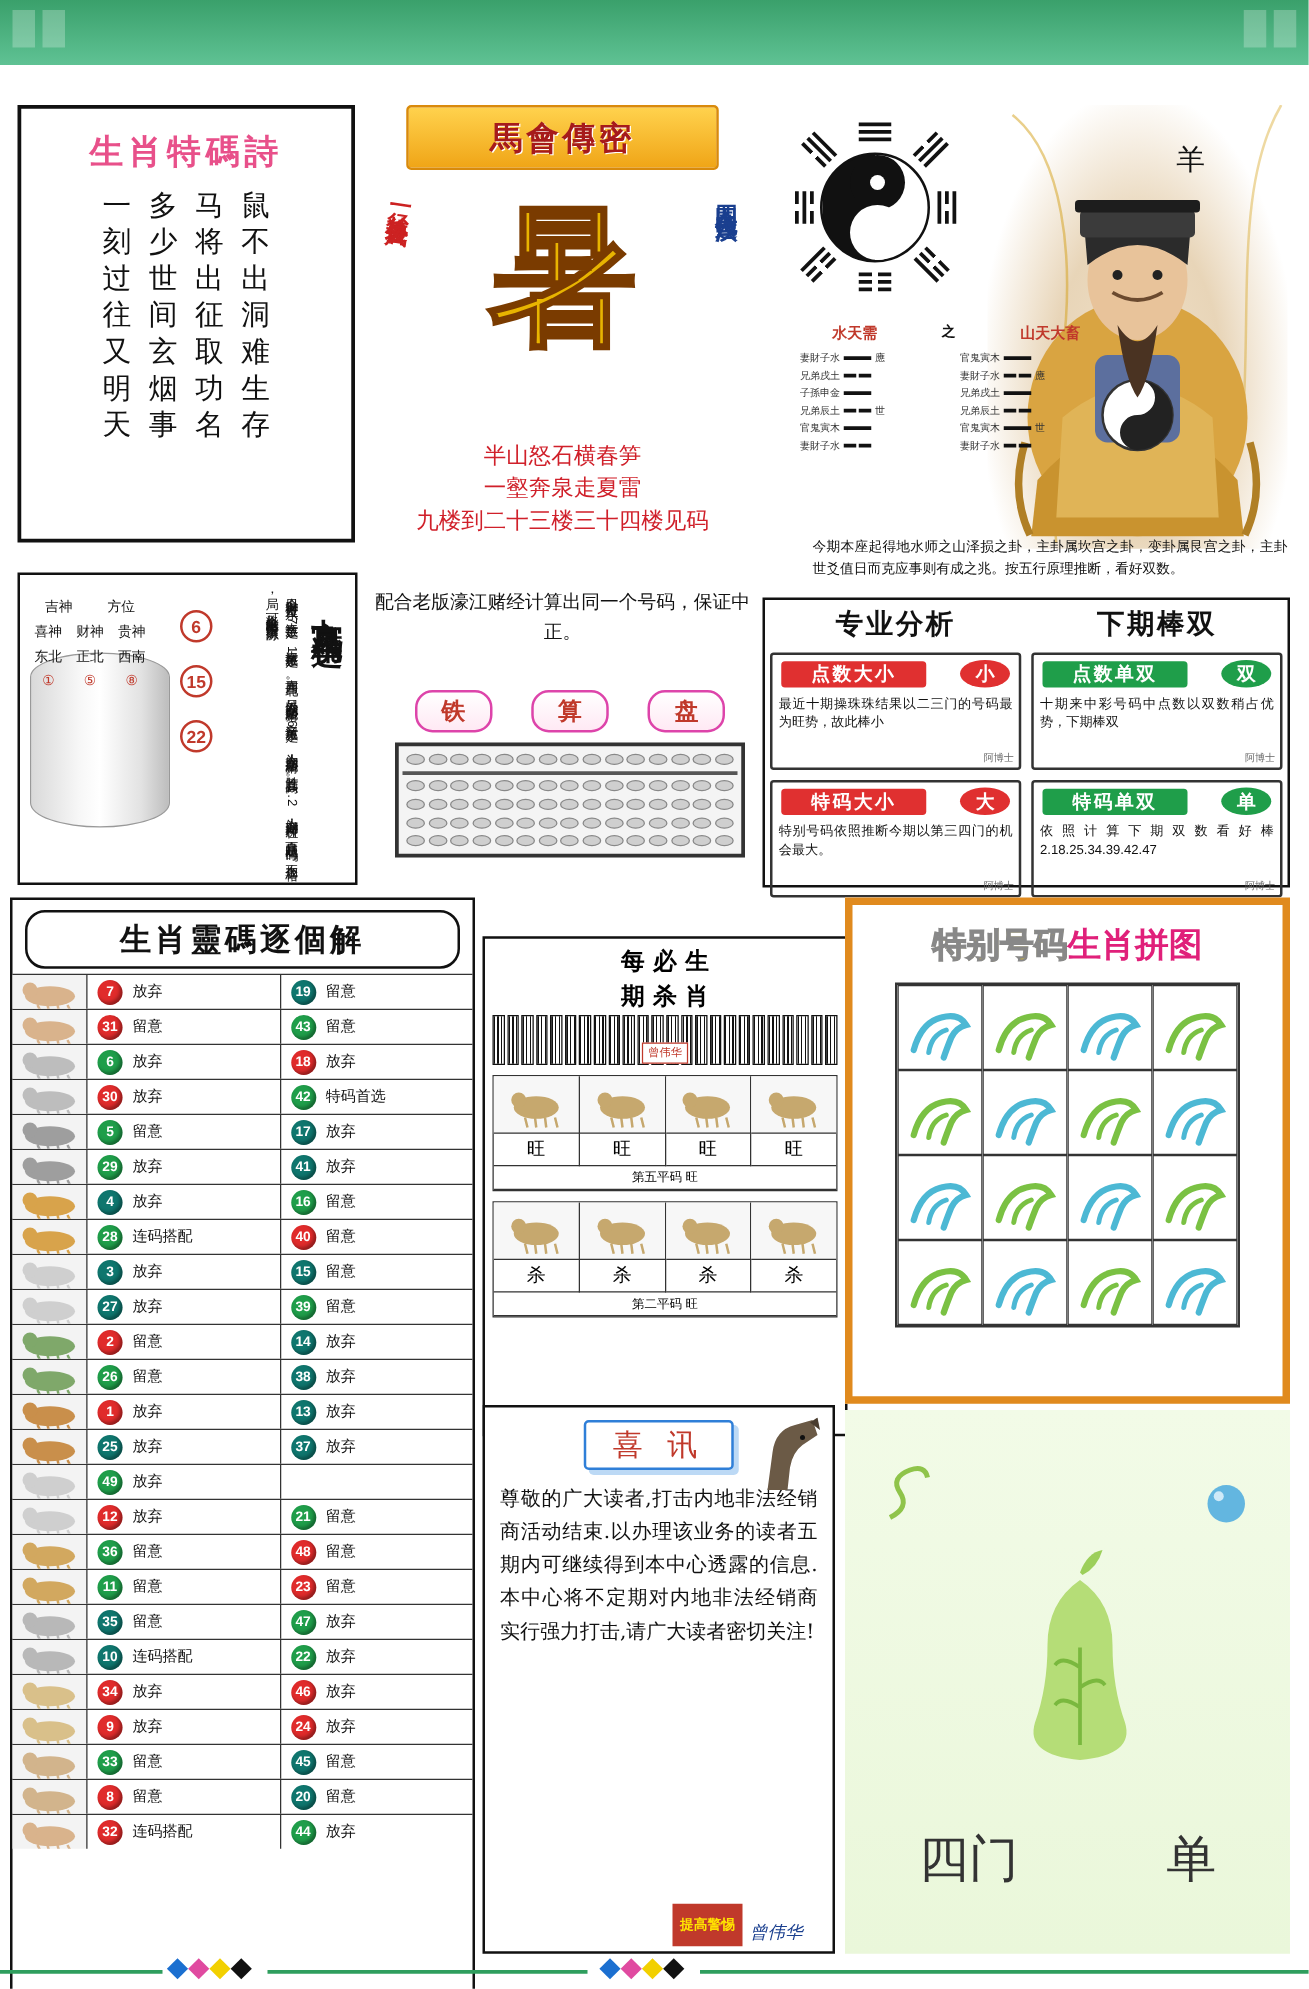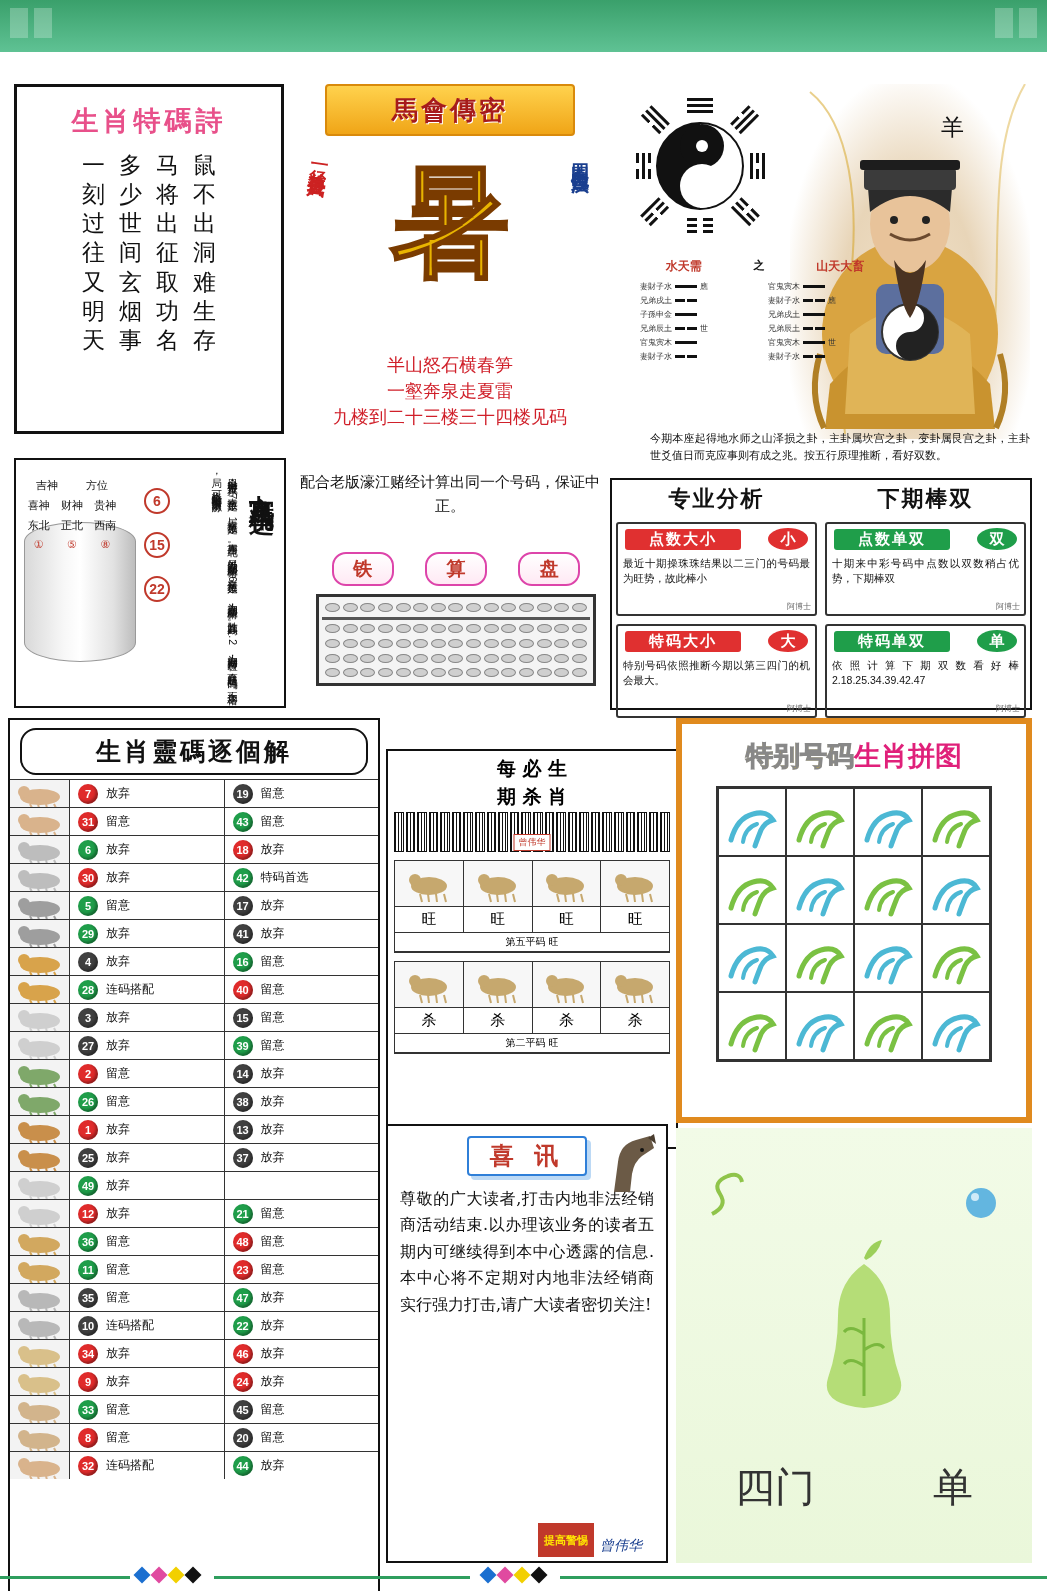--- a/index.html
+++ b/index.html
@@ -193,21 +193,21 @@
   .zrow { display:flex; align-items:center; border-top: 1px solid #333; height: 28px; }
   .zrow:first-of-type { border-top: 1px solid #333; }
   .zimg { width: 60px; height: 100%; border-right:1px solid #333; background:#f3f3f3; position: relative; overflow:hidden;}
   .zhalf { flex: 1; display:flex; align-items:center; height: 100%; }
   .zball {
     width: 20px; height: 20px; border-radius:50%; color:#fff; font-size: 11px; font-weight:bold;
     display:flex; align-items:center; justify-content:center; margin: 0 8px;
     box-shadow: inset -2px -2px 3px rgba(0,0,0,.35);
   }
   .zball.red { background: #e02b2b; }
-  .zball.blue { background: #404040; }
+  .zball.blue { background: #0f766e; }
   .zball.green { background: #1f9e4a; }
   .ztext { font-size: 12px; color:#111; }
   .zsep { width:1px; background:#333; height:100%; }
 
   
   #shasheng { left: 386px; top: 718px; width: 292px; height: 400px; border:2px solid #111; background:#fff;margin-top:31px; }
   .ss-title { display:flex; justify-content: space-around; font-size: 19px; font-weight:bold; padding: 5px 10px 2px; font-family:"DejaVu Serif", serif;}
   .ss-bars { display:flex; gap:2px; padding: 0 6px; height: 40px; position: relative;}
   .ss-bars i { flex:1; background: repeating-linear-gradient(90deg,#111 0 1px, transparent 1px 3px); border:1px solid #111; }
   .ss-stamp {
@@ -220,21 +220,21 @@
   .ss-td:last-child { border-right:none; }
   .ss-pic { height: 46px; background:#f7f7f7; }
   .ss-note { text-align:center; font-size: 10px; padding: 2px; border-bottom:1px solid #333;}
 
   
   #xixun { left: 386px; top: 1124px; width: 282px; height: 439px; border:2px solid #111; background:#fff; }
   .xx-banner {
     margin: 10px auto 0; width: 120px; height: 40px;
     background: #fff; border: 2px solid #2f7fd8; border-radius: 4px;
     display:flex; align-items:center; justify-content:center;
-    font-size: 24px; font-weight:bold; color:#c0392b; letter-spacing: 6px;
+    font-size: 24px; font-weight:normal; color:#c0392b; letter-spacing: 6px;
     font-family:"DejaVu Serif", serif;
     box-shadow: 4px 4px 0 #bcd9f5;
   }
   .xx-body { font-size: 16px; line-height: 1.65; color:#111; padding: 10px 12px; text-align: justify; font-family:"DejaVu Serif", serif;}
   .xx-stamp {
     position:absolute; left: 150px; bottom: 4px; width: 56px; height: 34px;
     background:#c0392b; color:#ffe400; font-size: 11px; font-weight:bold;
     display:flex; align-items:center; justify-content:center; text-align:center; line-height:1.1;
   }
   .xx-sign { position:absolute; left: 212px; bottom: 6px; font-size: 14px; color:#1a3f8f; font-style: italic; }

